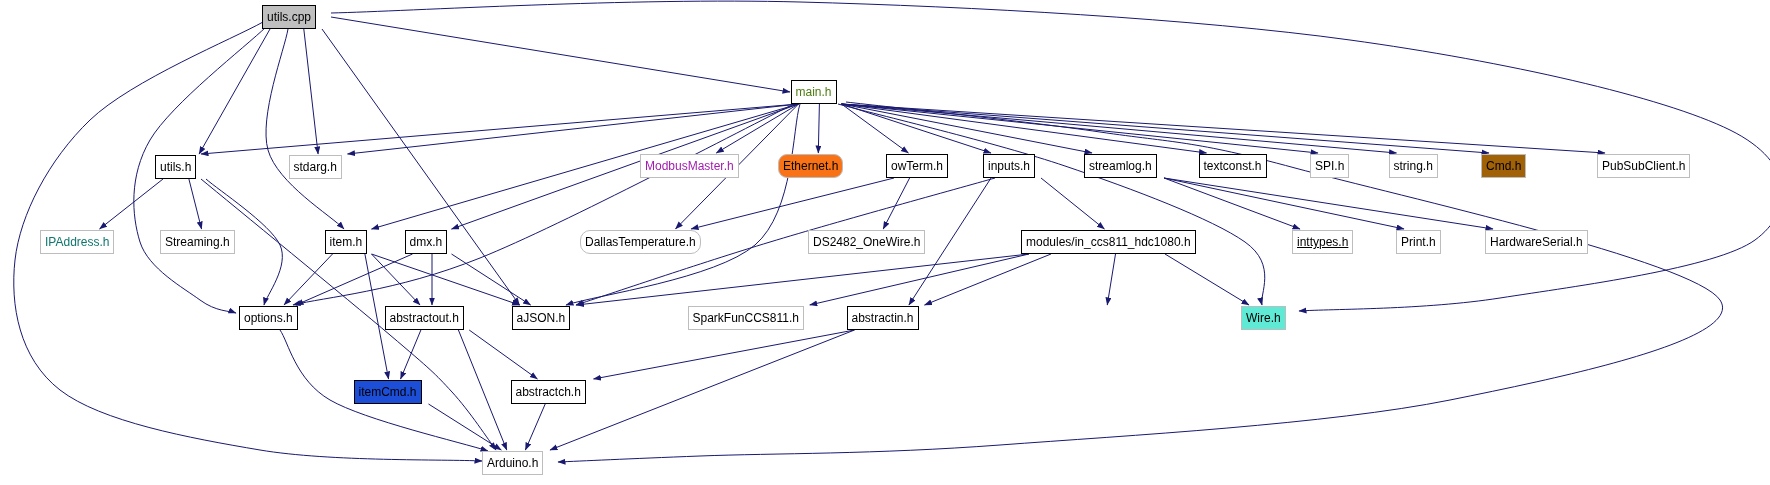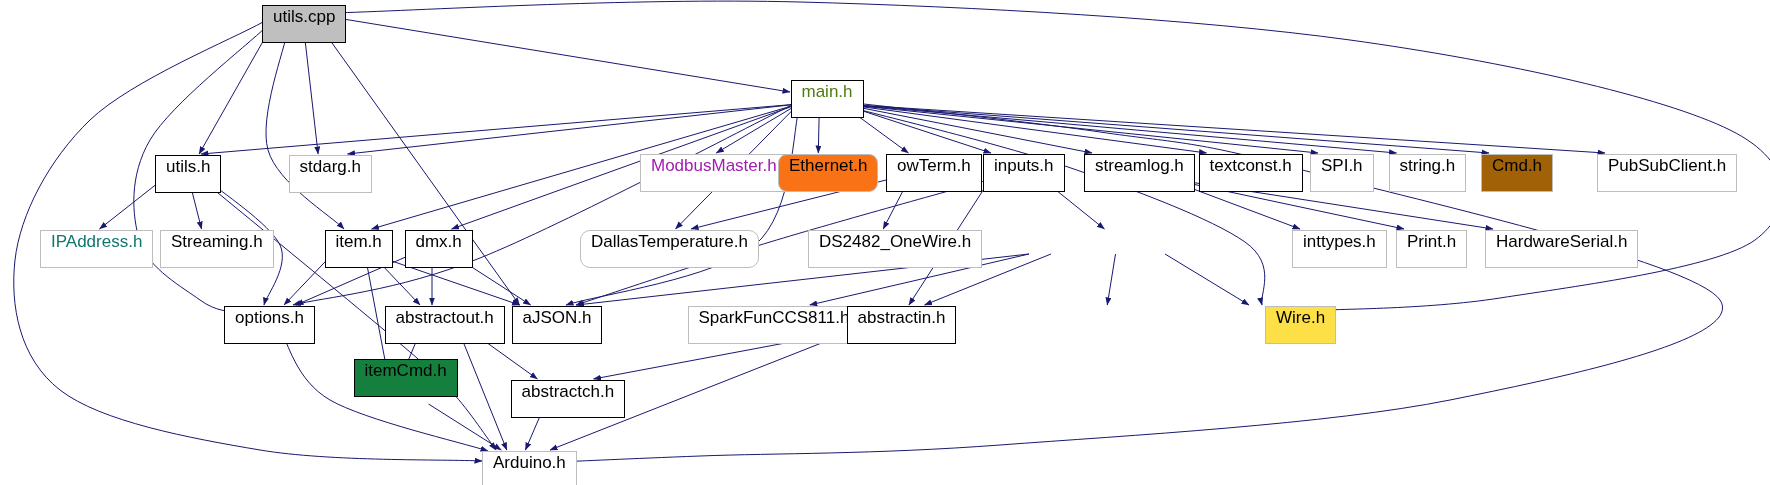--- a/index.html
+++ b/index.html
@@ -7,26 +7,26 @@
     position:relative;
     width:1770px;height:485px;
     background:#ffffff;
     font-family:"Liberation Sans", sans-serif;
     overflow:hidden;
   }
   #edges-svg{position:absolute;left:0;top:0;}
   .node{
     position:absolute;
     box-sizing:border-box;
-    height:38px;
+    height:24px;
     line-height:22px;
-    padding:0 10px;
+    padding:0 4px;
     background:#ffffff;
     border:1px solid #000;
-    font-size:17px;
+    font-size:12px;
     white-space:nowrap;
     color:#000;
     text-align:center;
     cursor:default;
   }
 </style>
 </head>
 <body>
 
 <div id="graph" style="background: rgb(255, 255, 255);">
@@ -111,25 +111,26 @@
     <div class="node" style="color: rgb(0, 0, 0); background: rgb(255, 255, 255); border-color: rgb(189, 189, 189); left: 1310px; top: 154px;">SPI.h</div>
     <div class="node" style="color: rgb(0, 0, 0); background: rgb(255, 255, 255); border-color: rgb(189, 189, 189); left: 1388.5px; top: 154px;">string.h</div>
     <div class="node" style="color: rgb(0, 0, 0); background: #a16207; border-color: rgb(189, 189, 189); left: 1481px; top: 154px;">Cmd.h</div>
     <div class="node" style="color: rgb(0, 0, 0); background: rgb(255, 255, 255); border-color: rgb(189, 189, 189); left: 1597px; top: 154px;">PubSubClient.h</div>
     <div class="node" style="color: #0f766e; background: rgb(255, 255, 255); border-color: rgb(189, 189, 189); left: 40px; top: 230px;">IPAddress.h</div>
     <div class="node" style="color: rgb(0, 0, 0); background: rgb(255, 255, 255); border-color: rgb(189, 189, 189); left: 160px; top: 230px;">Streaming.h</div>
     <div class="node" style="color: rgb(0, 0, 0); background: rgb(255, 255, 255); border-color: rgb(0, 0, 0); left: 324.5px; top: 230px;">item.h</div>
     <div class="node" style="color: rgb(0, 0, 0); background: rgb(255, 255, 255); border-color: rgb(0, 0, 0); left: 404.5px; top: 230px;">dmx.h</div>
     <div class="node" style="color: rgb(0, 0, 0); background: rgb(255, 255, 255); border-color: rgb(189, 189, 189); left: 580px; top: 230px; border-radius: 10px;">DallasTemperature.h</div>
     <div class="node" style="color: rgb(0, 0, 0); background: rgb(255, 255, 255); border-color: rgb(189, 189, 189); left: 808px; top: 230px;">DS2482_OneWire.h</div>
-    <div class="node" style="color: rgb(0, 0, 0); background: rgb(255, 255, 255); border-color: rgb(189, 189, 189); left: 1292px; top: 230px;">inttypes.h</div>
+    <div class="node" style="color: rgb(0, 0, 0); background: rgb(255, 255, 255); border-color: rgb(0, 0, 0); left: 1021px; top: 230px;">modules/in_ccs811_hdc1080.h</div>
+    <div class="node" style="color: rgb(0, 0, 0); background: rgb(255, 255, 255); border-color: rgb(189, 189, 189); left: 1292px; top: 230px; text-decoration: underline;">inttypes.h</div>
     <div class="node" style="color: rgb(0, 0, 0); background: rgb(255, 255, 255); border-color: rgb(189, 189, 189); left: 1396px; top: 230px;">Print.h</div>
     <div class="node" style="color: rgb(0, 0, 0); background: rgb(255, 255, 255); border-color: rgb(189, 189, 189); left: 1485px; top: 230px;">HardwareSerial.h</div>
-    <div class="node" style="color: rgb(0, 0, 0); background: rgb(255, 255, 255); border-color: rgb(0, 0, 0); left: 224px; top: 306px;">options.h</div>
+    <div class="node" style="color: rgb(0, 0, 0); background: rgb(255, 255, 255); border-color: rgb(0, 0, 0); left: 239px; top: 306px;">options.h</div>
     <div class="node" style="color: rgb(0, 0, 0); background: rgb(255, 255, 255); border-color: rgb(0, 0, 0); left: 384.5px; top: 306px;">abstractout.h</div>
     <div class="node" style="color: rgb(0, 0, 0); background: rgb(255, 255, 255); border-color: rgb(0, 0, 0); left: 511.5px; top: 306px;">aJSON.h</div>
     <div class="node" style="color: rgb(0, 0, 0); background: rgb(255, 255, 255); border-color: rgb(189, 189, 189); left: 687.5px; top: 306px;">SparkFunCCS811.h</div>
     <div class="node" style="color: rgb(0, 0, 0); background: rgb(255, 255, 255); border-color: rgb(0, 0, 0); left: 846.5px; top: 306px;">abstractin.h</div>
-    <div class="node" style="color: rgb(0, 0, 0); background: #fde047; border-color: rgb(189, 189, 189); left: 1241px; top: 306px; margin-left: 24px;">Wire.h</div>
-    <div class="node" style="color: rgb(0, 0, 0); background: #15803d; border-color: rgb(0, 0, 0); left: 353.5px; top: 359px;">itemCmd.h</div>
+    <div class="node" style="color: rgb(0, 0, 0); background: #5eead4; border-color: rgb(189, 189, 189); left: 1241px; top: 306px;">Wire.h</div>
+    <div class="node" style="color: rgb(0, 0, 0); background: #1d4ed8; border-color: rgb(0, 0, 0); left: 353.5px; top: 380px;">itemCmd.h</div>
     <div class="node" style="color: rgb(0, 0, 0); background: rgb(255, 255, 255); border-color: rgb(0, 0, 0); left: 510.5px; top: 380px;">abstractch.h</div>
     <div class="node" style="color: rgb(0, 0, 0); background: rgb(255, 255, 255); border-color: rgb(189, 189, 189); left: 482px; top: 451px;">Arduino.h</div>
   </div>
 
 </body></html>

